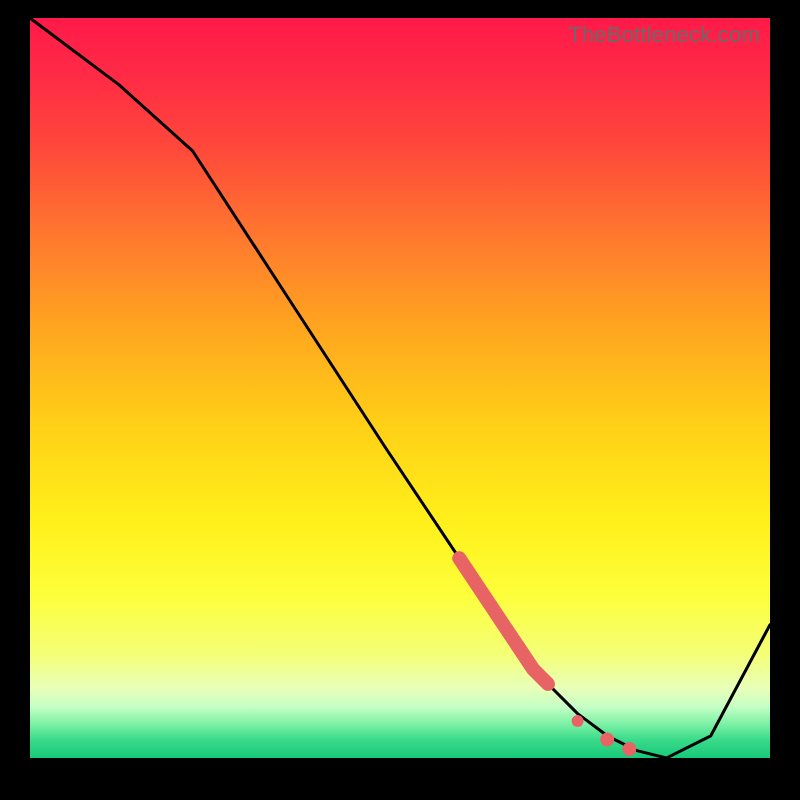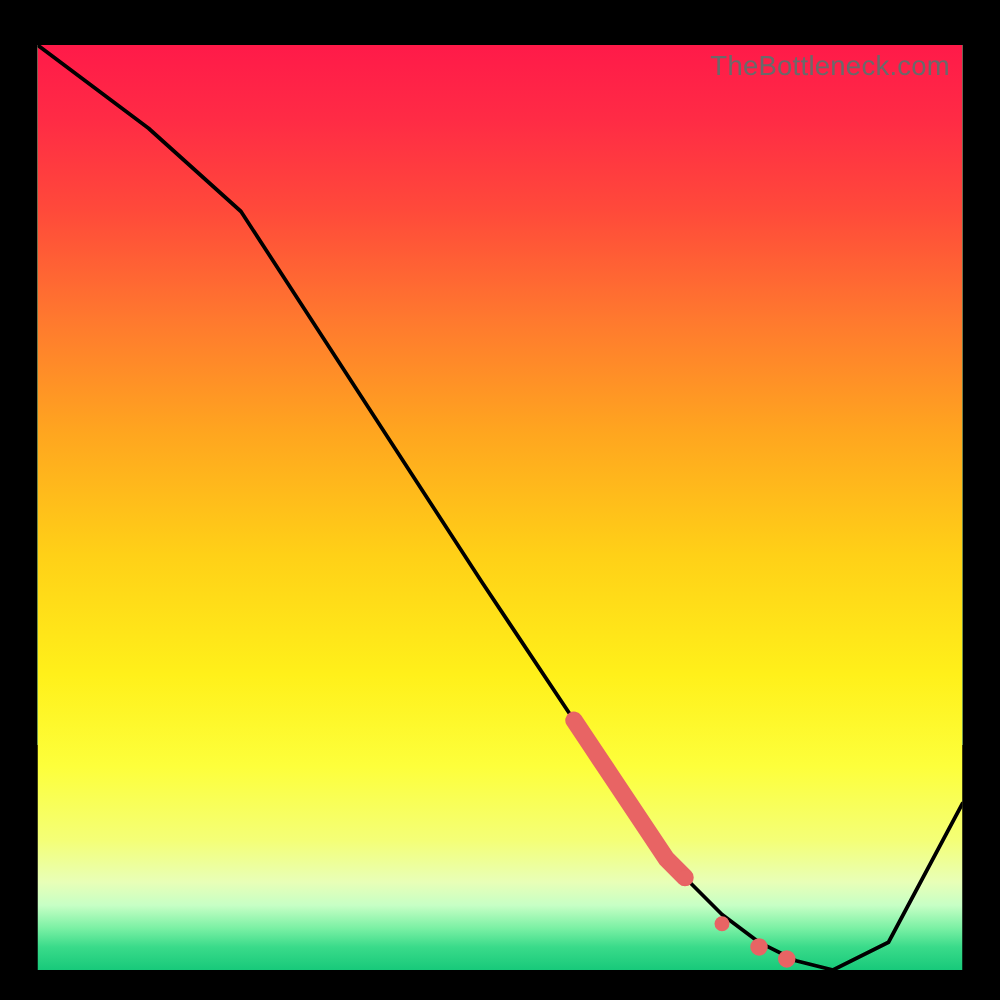--- a/index.html
+++ b/index.html
@@ -7,24 +7,24 @@
     padding: 0;
     width: 800px;
     height: 800px;
     background: #000000;
     overflow: hidden;
     font-family: Arial, Helvetica, sans-serif;
   }
   .frame {
     position: absolute;
     left: 30px;
-    top: 36px;
+    top: 18px;
     width: 740px;
     height: 560px;
-    background: #86efac;
+    background: #f0abfc;
   }
   .plot {
     position: absolute;
     left: 0;
     top: 0;
     width: 740px;
     height: 740px;
   }
   .watermark {
     position: absolute;

